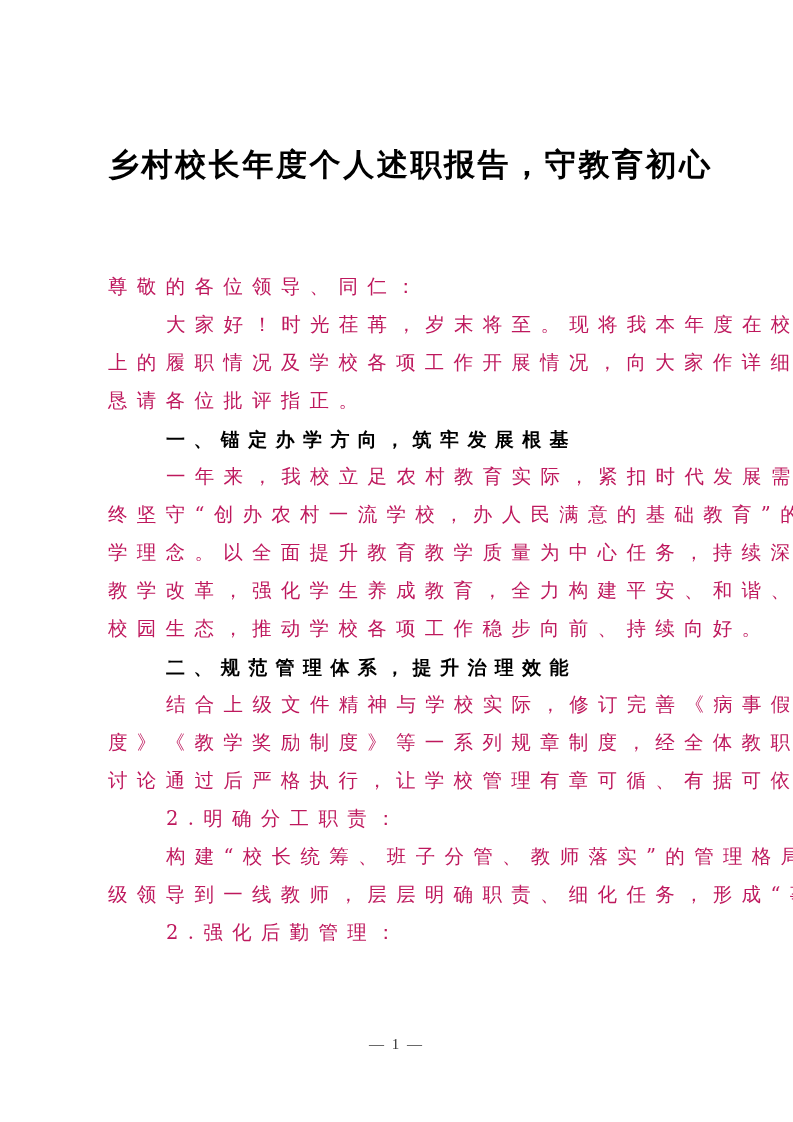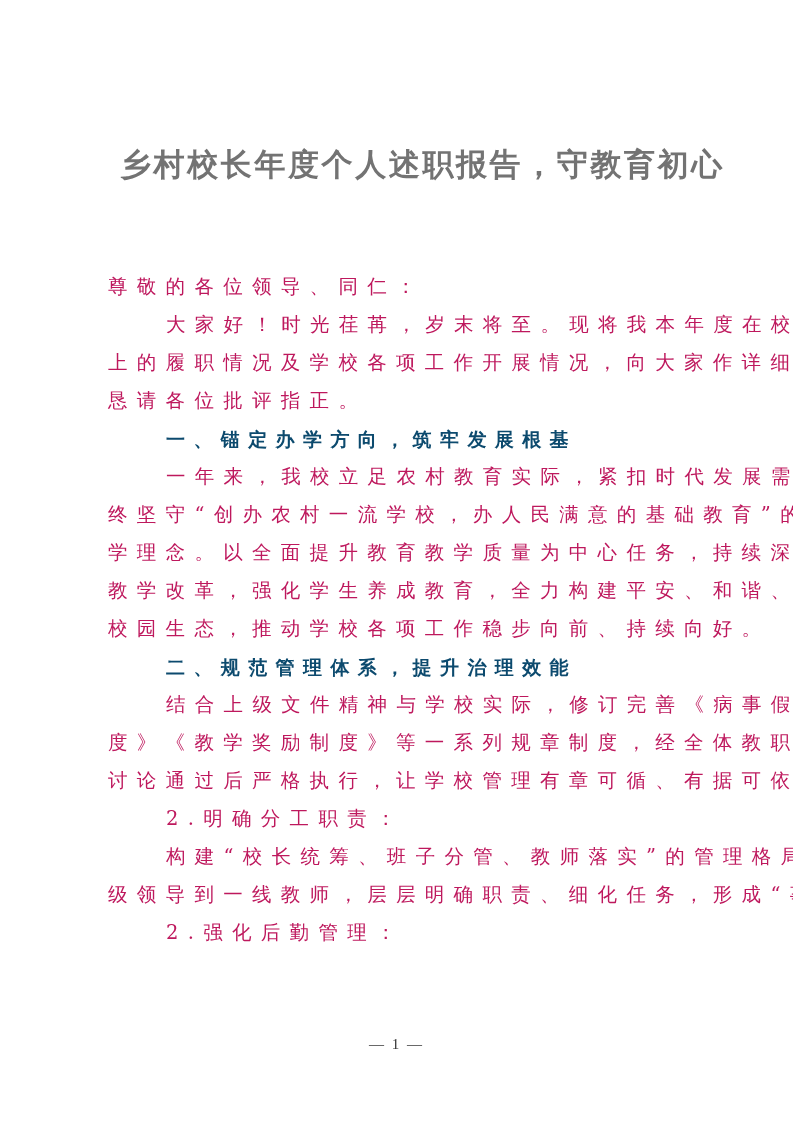--- a/index.html
+++ b/index.html
@@ -18,30 +18,30 @@
     .page {
       position: absolute;
       left: 0;
       top: 0;
       width: 793px;
       height: 1122px;
       background: #ffffff;
     }
     .title {
       position: absolute;
-      left: 120px;
+      left: 108px;
       top: 142px;
       width: 580px;
       margin: 0;
       font-family: "DejaVu Sans", "Liberation Sans", sans-serif;
       font-weight: bold;
       font-size: 31px;
       line-height: 44px;
       letter-spacing: 2.6px;
-      color: #737373;
+      color: #000000;
       text-align: left;
     }
     .title span {
       display: block;
       white-space: nowrap;
     }
     .body {
       position: absolute;
       left: 108px;
       top: 268px;
@@ -56,21 +56,21 @@
       color: #be185d;
     }
     .indent {
       padding-left: 58px;
     }
     .heading {
       font-family: "DejaVu Sans", "Liberation Sans", sans-serif;
       font-weight: bold;
       font-size: 19px;
       letter-spacing: 8.4px;
-      color: #0c4a6e;
+      color: #000000;
     }
     .footer {
       position: absolute;
       left: 0;
       width: 793px;
       top: 1036px;
       text-align: center;
       font-size: 15px;
       color: #333333;
       font-family: "Liberation Serif", serif;

